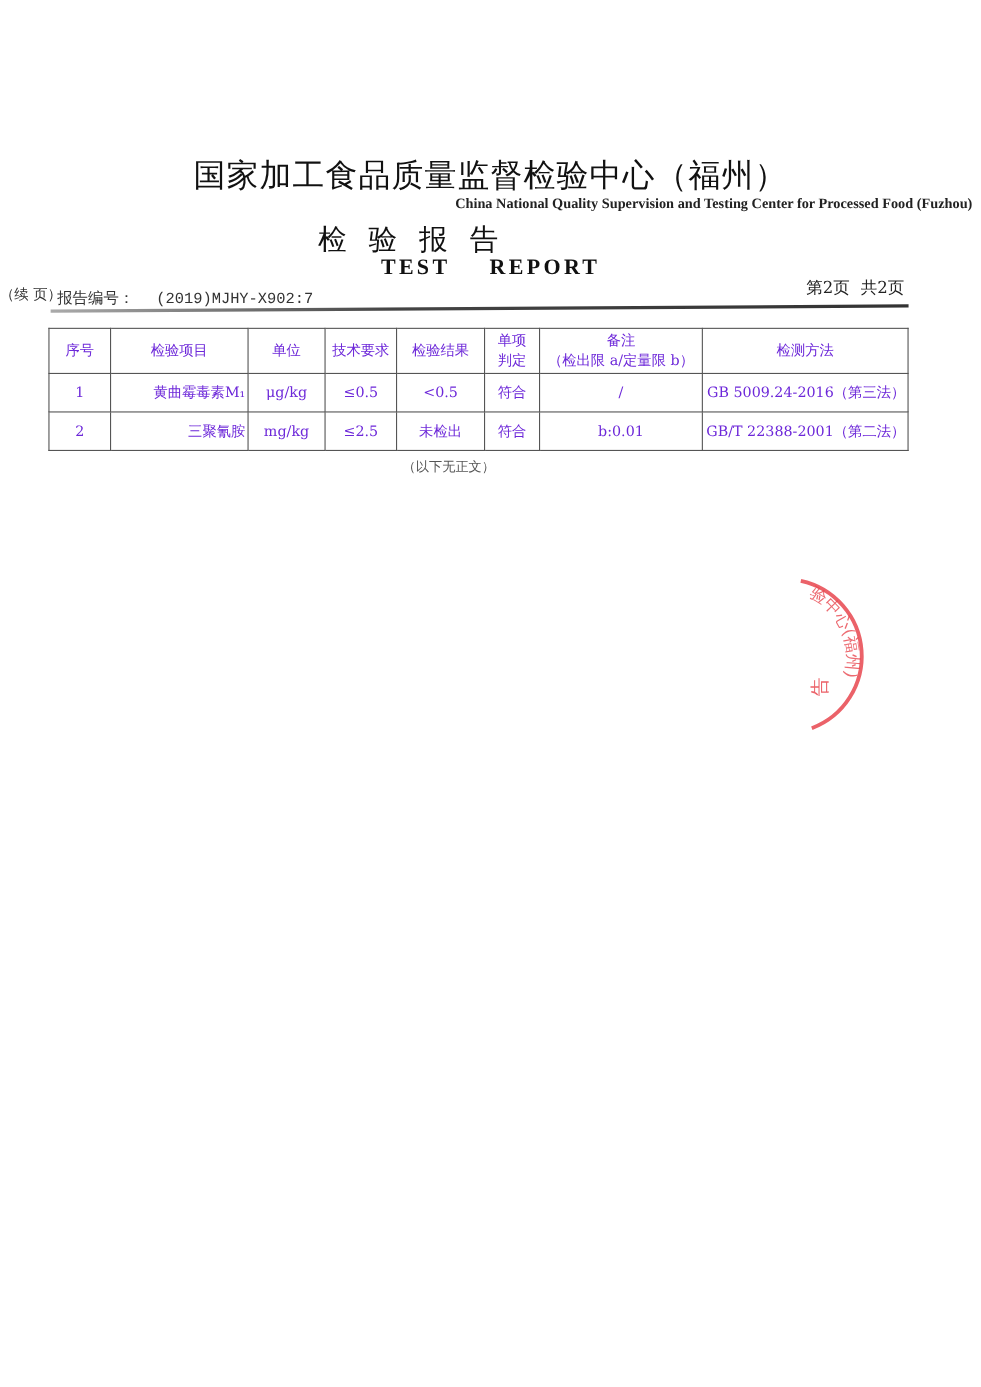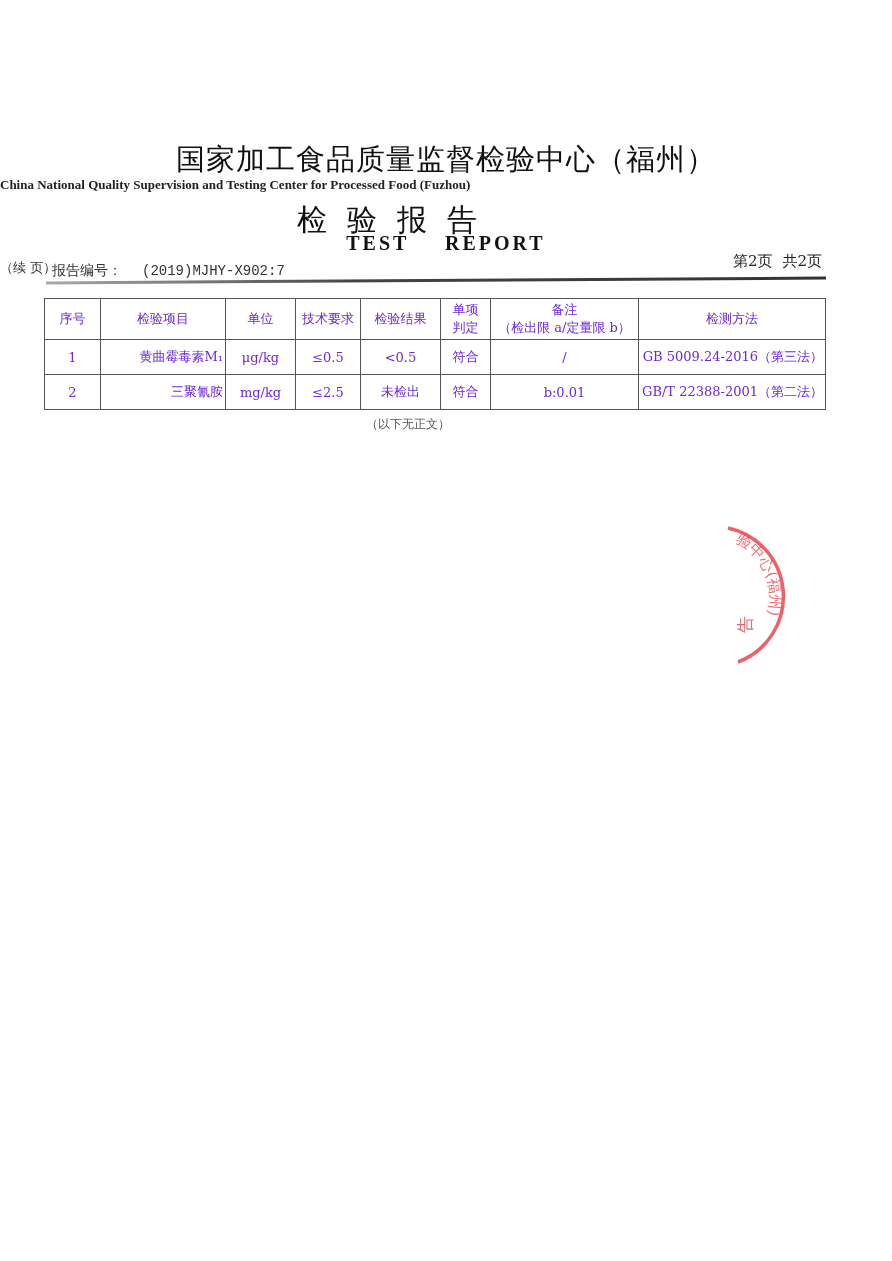--- a/index.html
+++ b/index.html
@@ -1,24 +1,24 @@
 <!DOCTYPE html>
 <html><head>
 <meta charset="utf-8">
 <style>
   html, body { margin: 0; padding: 0; background: #ffffff; }
   body { width: 892px; height: 1261px; position: relative; overflow: hidden;
          font-family: "DejaVu Serif", "Liberation Serif", serif; color: #1a1a1a; }
   .abs { position: absolute; }
   .title-cn { left: 0; width: 892px; top: 140px; text-align: center;
               font-size: 29px; letter-spacing: 1px; color: #111; }
-  .title-en { left: 0; width: 872px; top: 177px; text-align: left;
+  .title-en { left: 12px; width: 872px; top: 177px; text-align: right;
               font-size: 13px; font-weight: bold; color: #222; font-family: "Liberation Serif", serif; }
-  .report-cn { left: 16px; width: 762px; top: 200px; text-align: center;
-               font-size: 30px; letter-spacing: 20px; color: #111; }
+  .report-cn { left: 0; width: 762px; top: 200px; text-align: center;
+               font-size: 26px; letter-spacing: 20px; color: #111; }
   .report-en { left: 0; width: 892px; top: 232px; text-align: center;
                font-size: 20px; font-weight: bold; letter-spacing: 3px; color: #111;
                font-family: "Liberation Serif", serif; word-spacing: 28px; }
   .cont { left: 0; width: 892px; top: 259px; text-align: left; font-size: 13px; color: #333; }
   .report-no { left: 52px; top: 262px; font-size: 14px; color: #333; }
   .report-no .val { font-family: "Liberation Mono", monospace; font-size: 14px; margin-left: 20px; }
   .page-info { right: 70px; top: 252px; font-size: 15px; color: #222; }
   .page-info span { margin-left: 10px; }
   .rule { left: 46px; top: 279px; width: 780px; height: 3px;
           background: linear-gradient(to right, #aaa, #444 40%, #333); transform: rotate(-0.35deg); }

